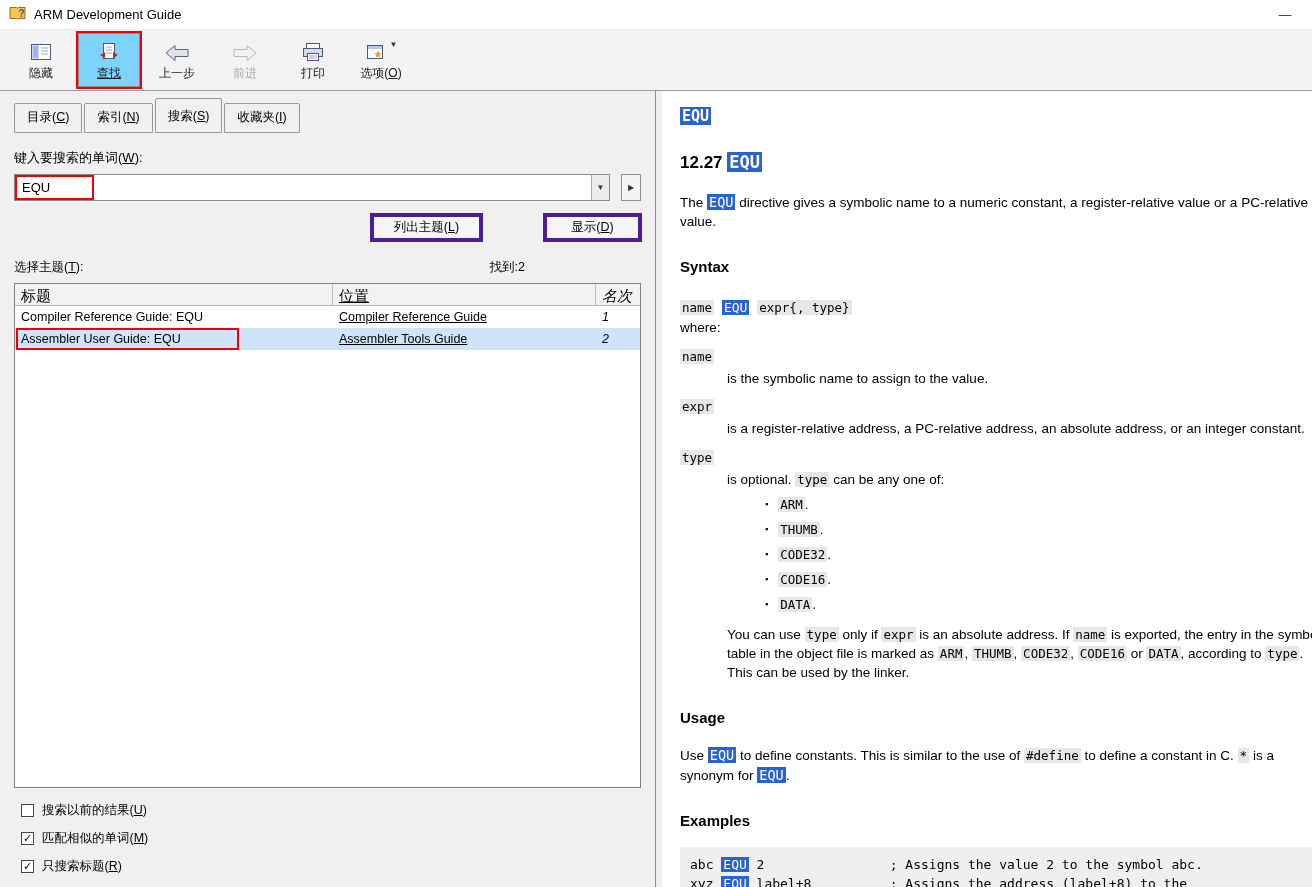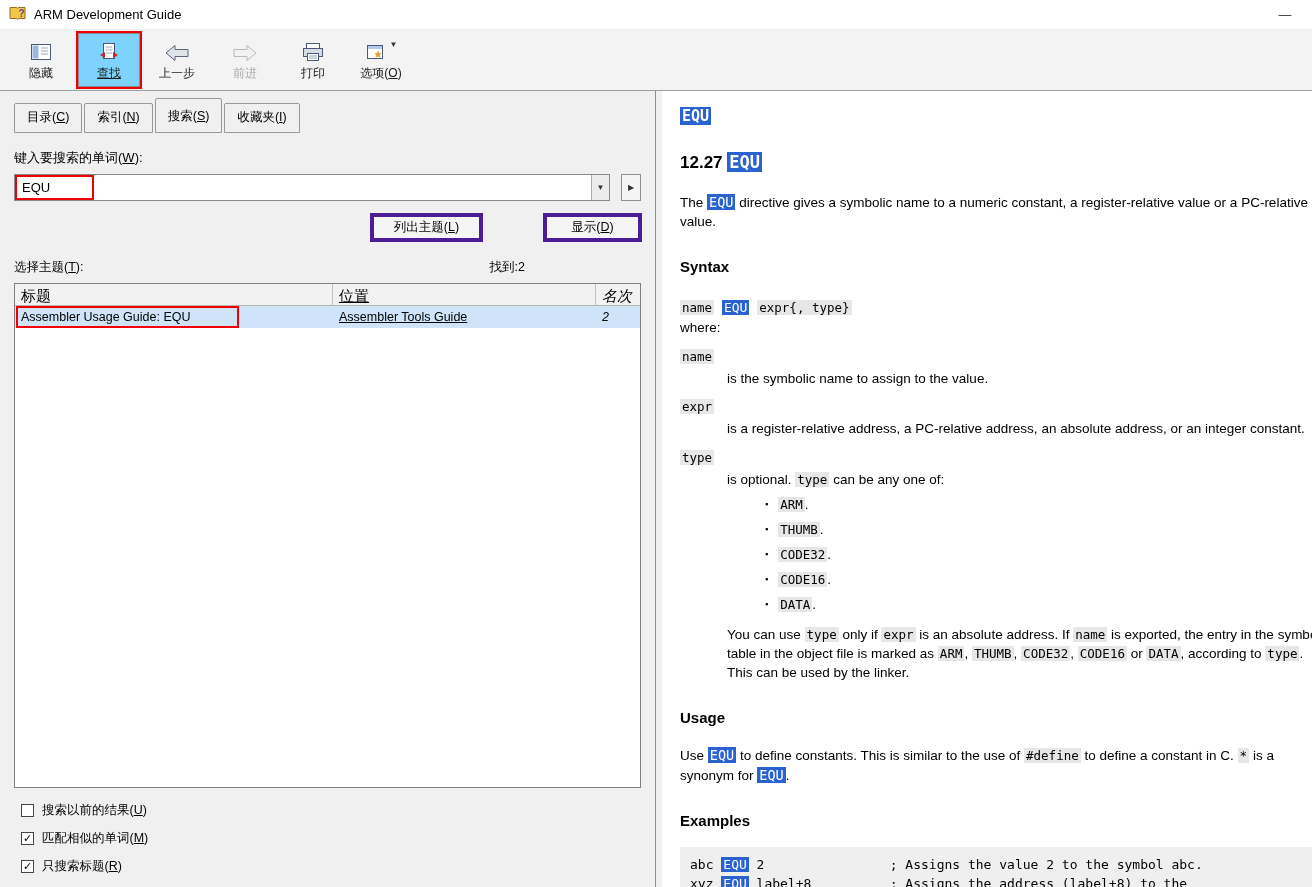--- a/index.html
+++ b/index.html
@@ -192,22 +192,27 @@
         <span class="found">找到:2</span>
       </div>
 
       <div class="result-table">
         <div class="thead">
             <div class="th c0">标题</div>
             <div class="th c1">位置</div>
             <div class="th c2">名次</div>
           </div>
         <div id="tbody">
+            <div class="trow">
+              <span class="td c0">Compiler Reference Guide: EQU</span>
+              <span class="td c1">Compiler Reference Guide</span>
+              <span class="td c2">1</span>
+            </div>
             <div class="trow selected">
-              <span class="td c0">Assembler Usage Guide: EQU</span>
+              <span class="td c0">Assembler User Guide: EQU</span>
               <span class="td c1">Assembler Tools Guide</span>
               <span class="td c2">2</span>
               <span class="row-annotation"></span>
             </div>
           </div>
       </div>
 
       <div class="checks">
           <label class="check-row">
             <span class="cb"></span>

